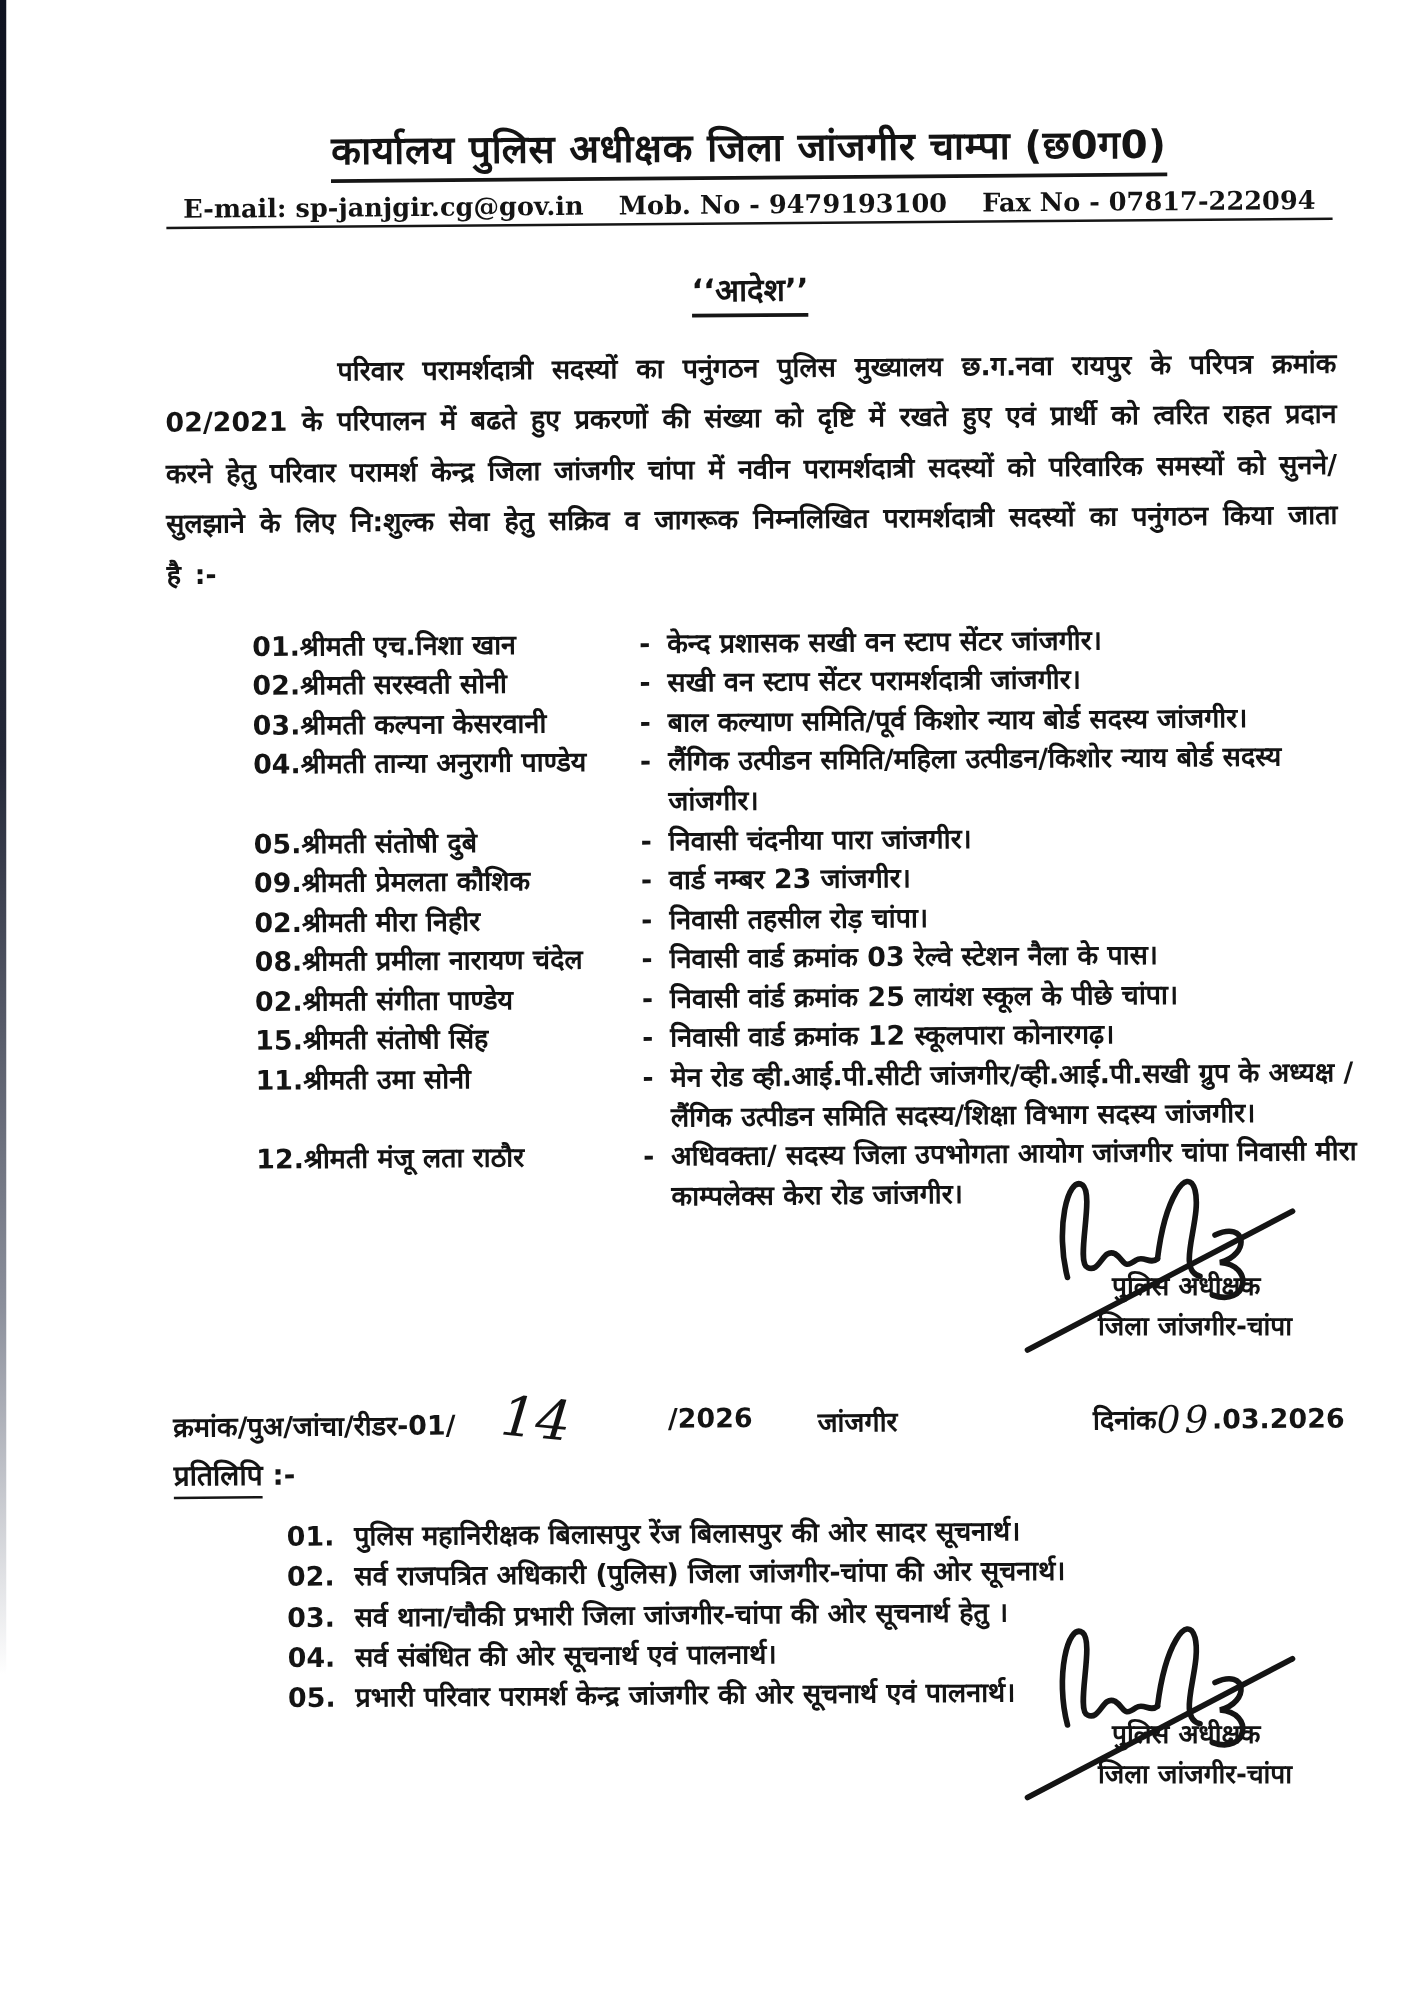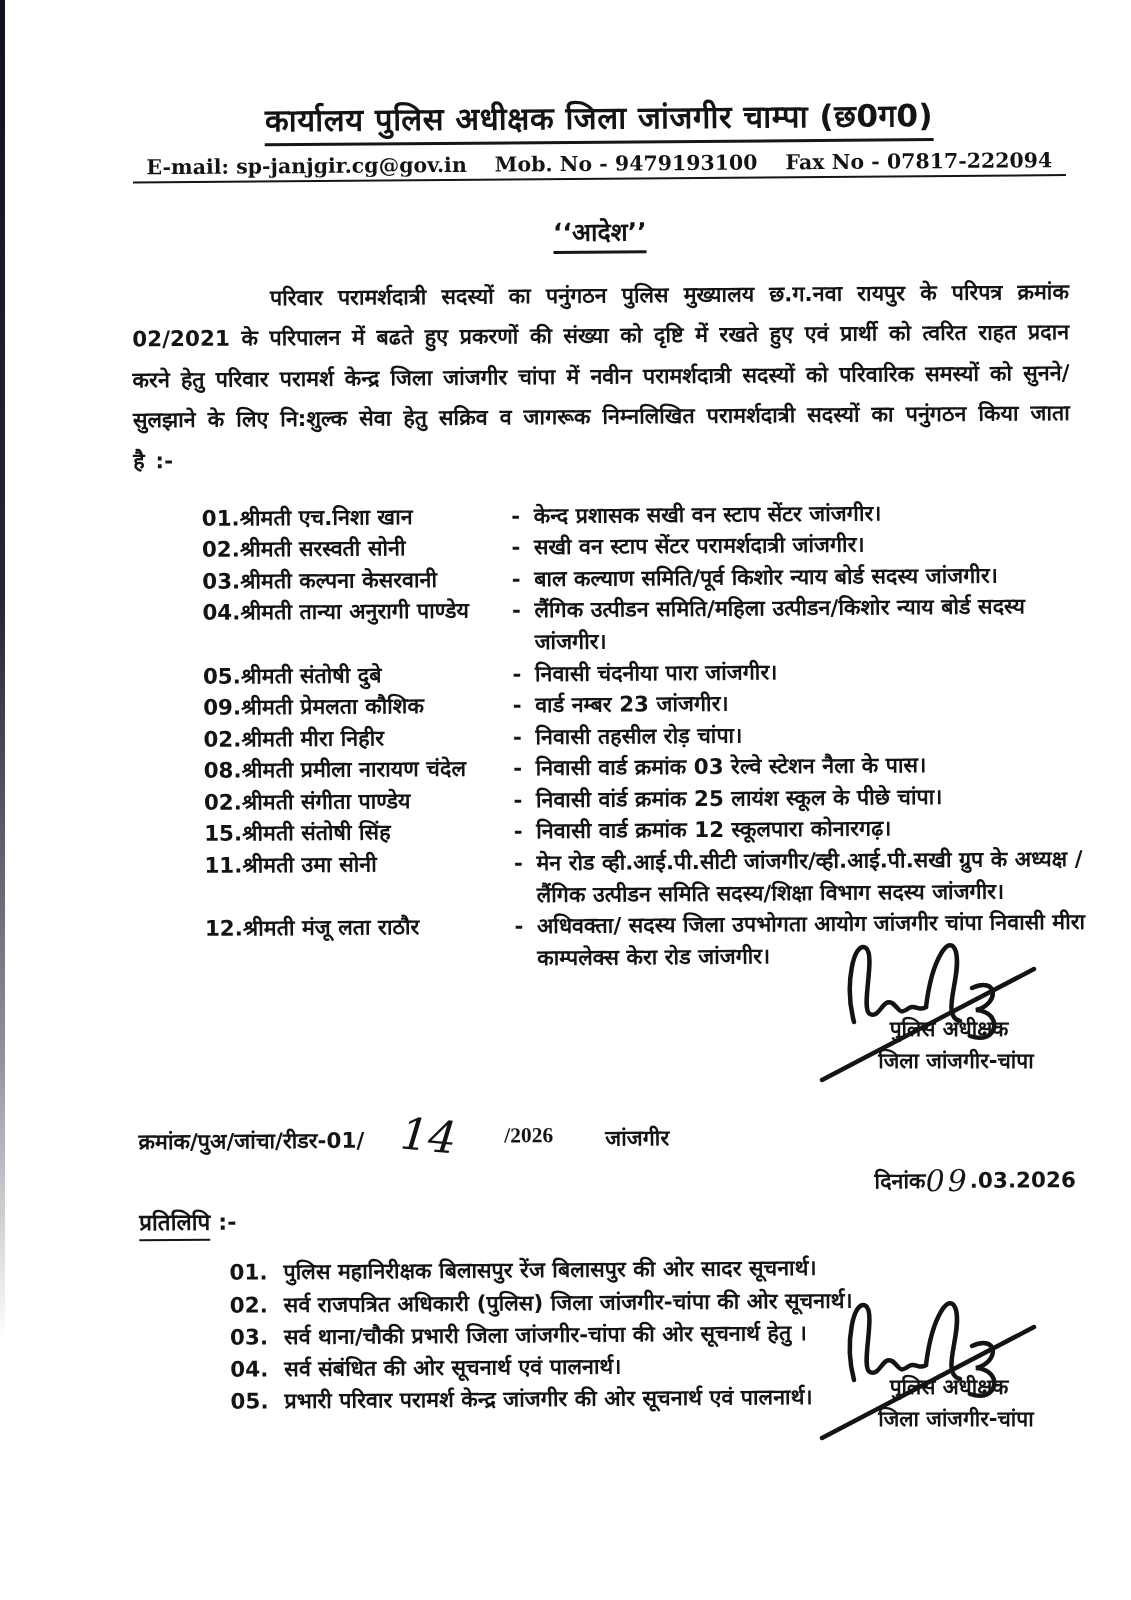--- a/index.html
+++ b/index.html
@@ -37,23 +37,23 @@
 
   .members{margin-top:18px;}
   .member-row{display:flex;align-items:flex-start;padding-left:68px;font-size:21.5px;font-weight:700;line-height:1.47;}
   .member-name{width:296px;flex:none;}
   .member-dash{width:36px;flex:none;text-align:center;}
   .member-detail{width:560px;flex:none;}
 
   .sig-spacer{height:150px;}
 
   .ref-line{display:flex;align-items:flex-start;font-size:21.5px;font-weight:700;margin-top:0;}
-  .hw{font-family:"DejaVu Serif","Liberation Serif",serif;font-style:italic;font-weight:400;margin-top:44px;}
+  .hw{font-family:"DejaVu Serif","Liberation Serif",serif;font-style:italic;font-weight:400;}
   .hw-num{font-size:44px;line-height:0.9;margin:-8px 0 0 36px;transform:rotate(6deg);}
-  .ref-suffix{margin-left:48px;font-family:Liberation Serif, serif;}
+  .ref-suffix{margin-left:78px;}
   .ref-place{margin-left:52px;}
   .ref-date{margin-left:auto;white-space:nowrap;}
   .hw-day{font-size:30px;line-height:0.9;letter-spacing:3px;display:inline-block;transform:translateY(3px);}
 
   .copies-heading{font-size:22.5px;font-weight:700;margin-top:6px;}
   .copies{margin-top:16px;padding-left:90px;}
   .copy-row{display:flex;font-size:21.5px;font-weight:700;line-height:1.5;}
   .copy-no{width:54px;flex:none;}
 
   .sig-block{

